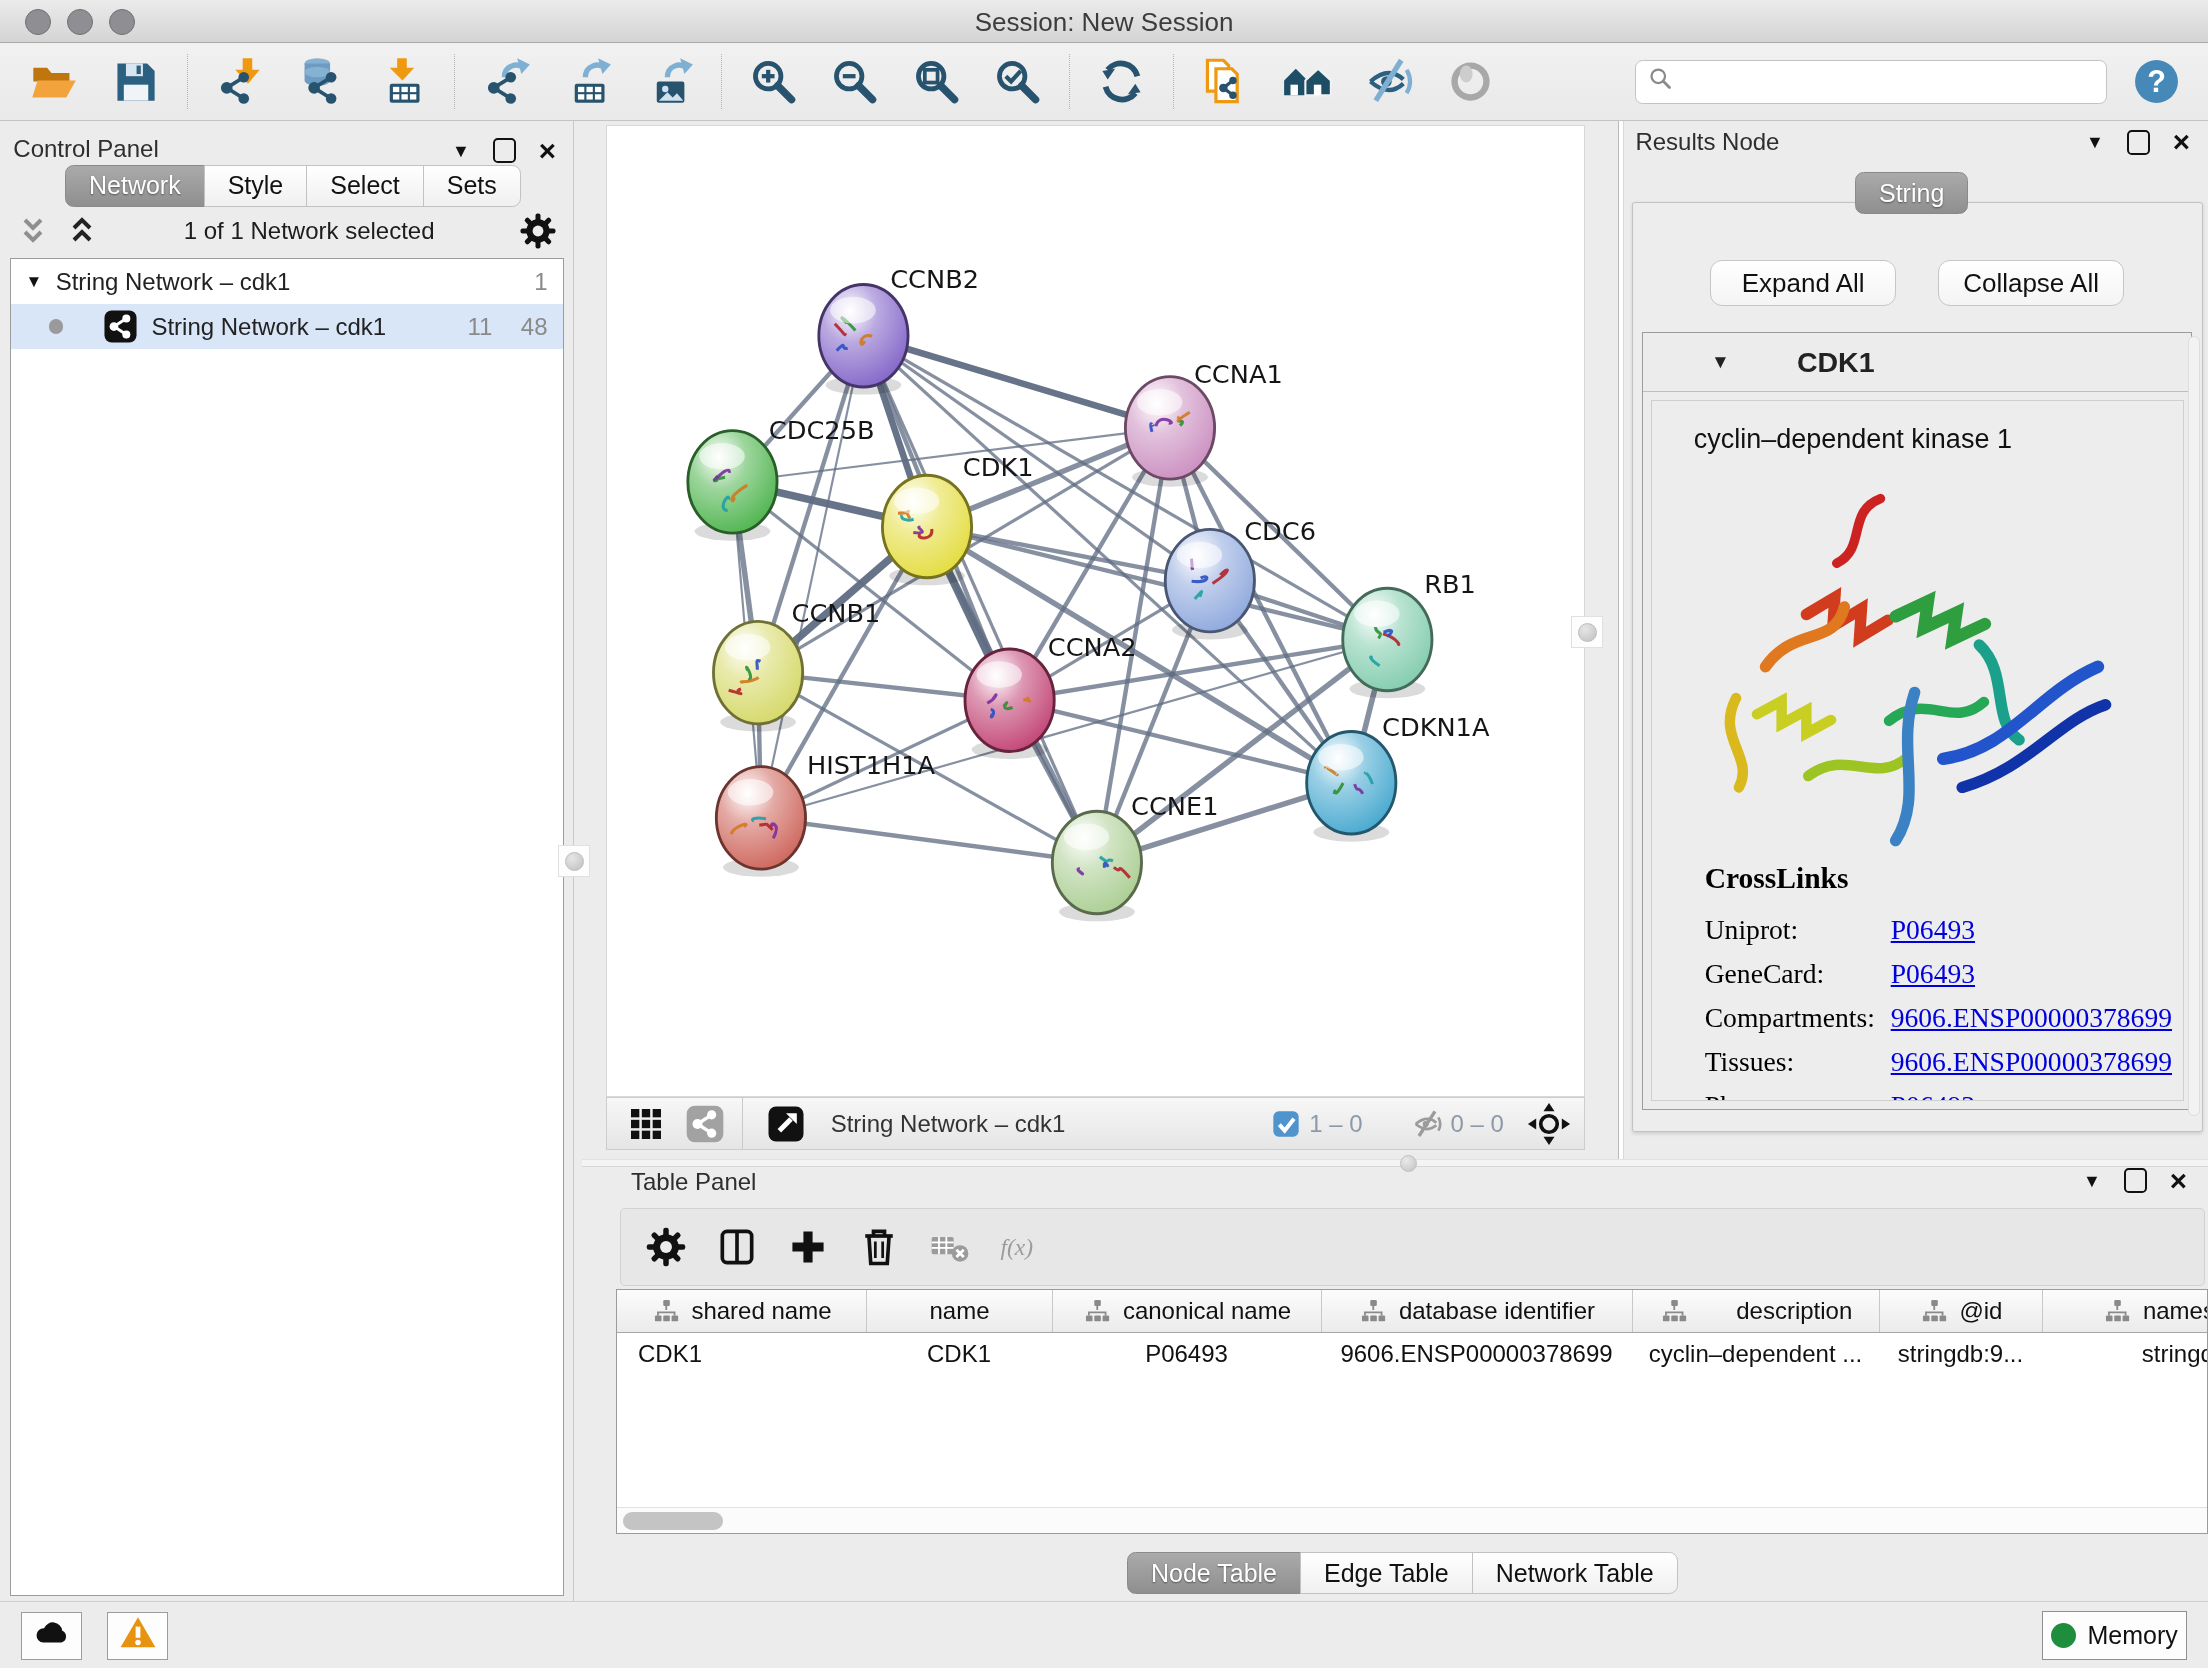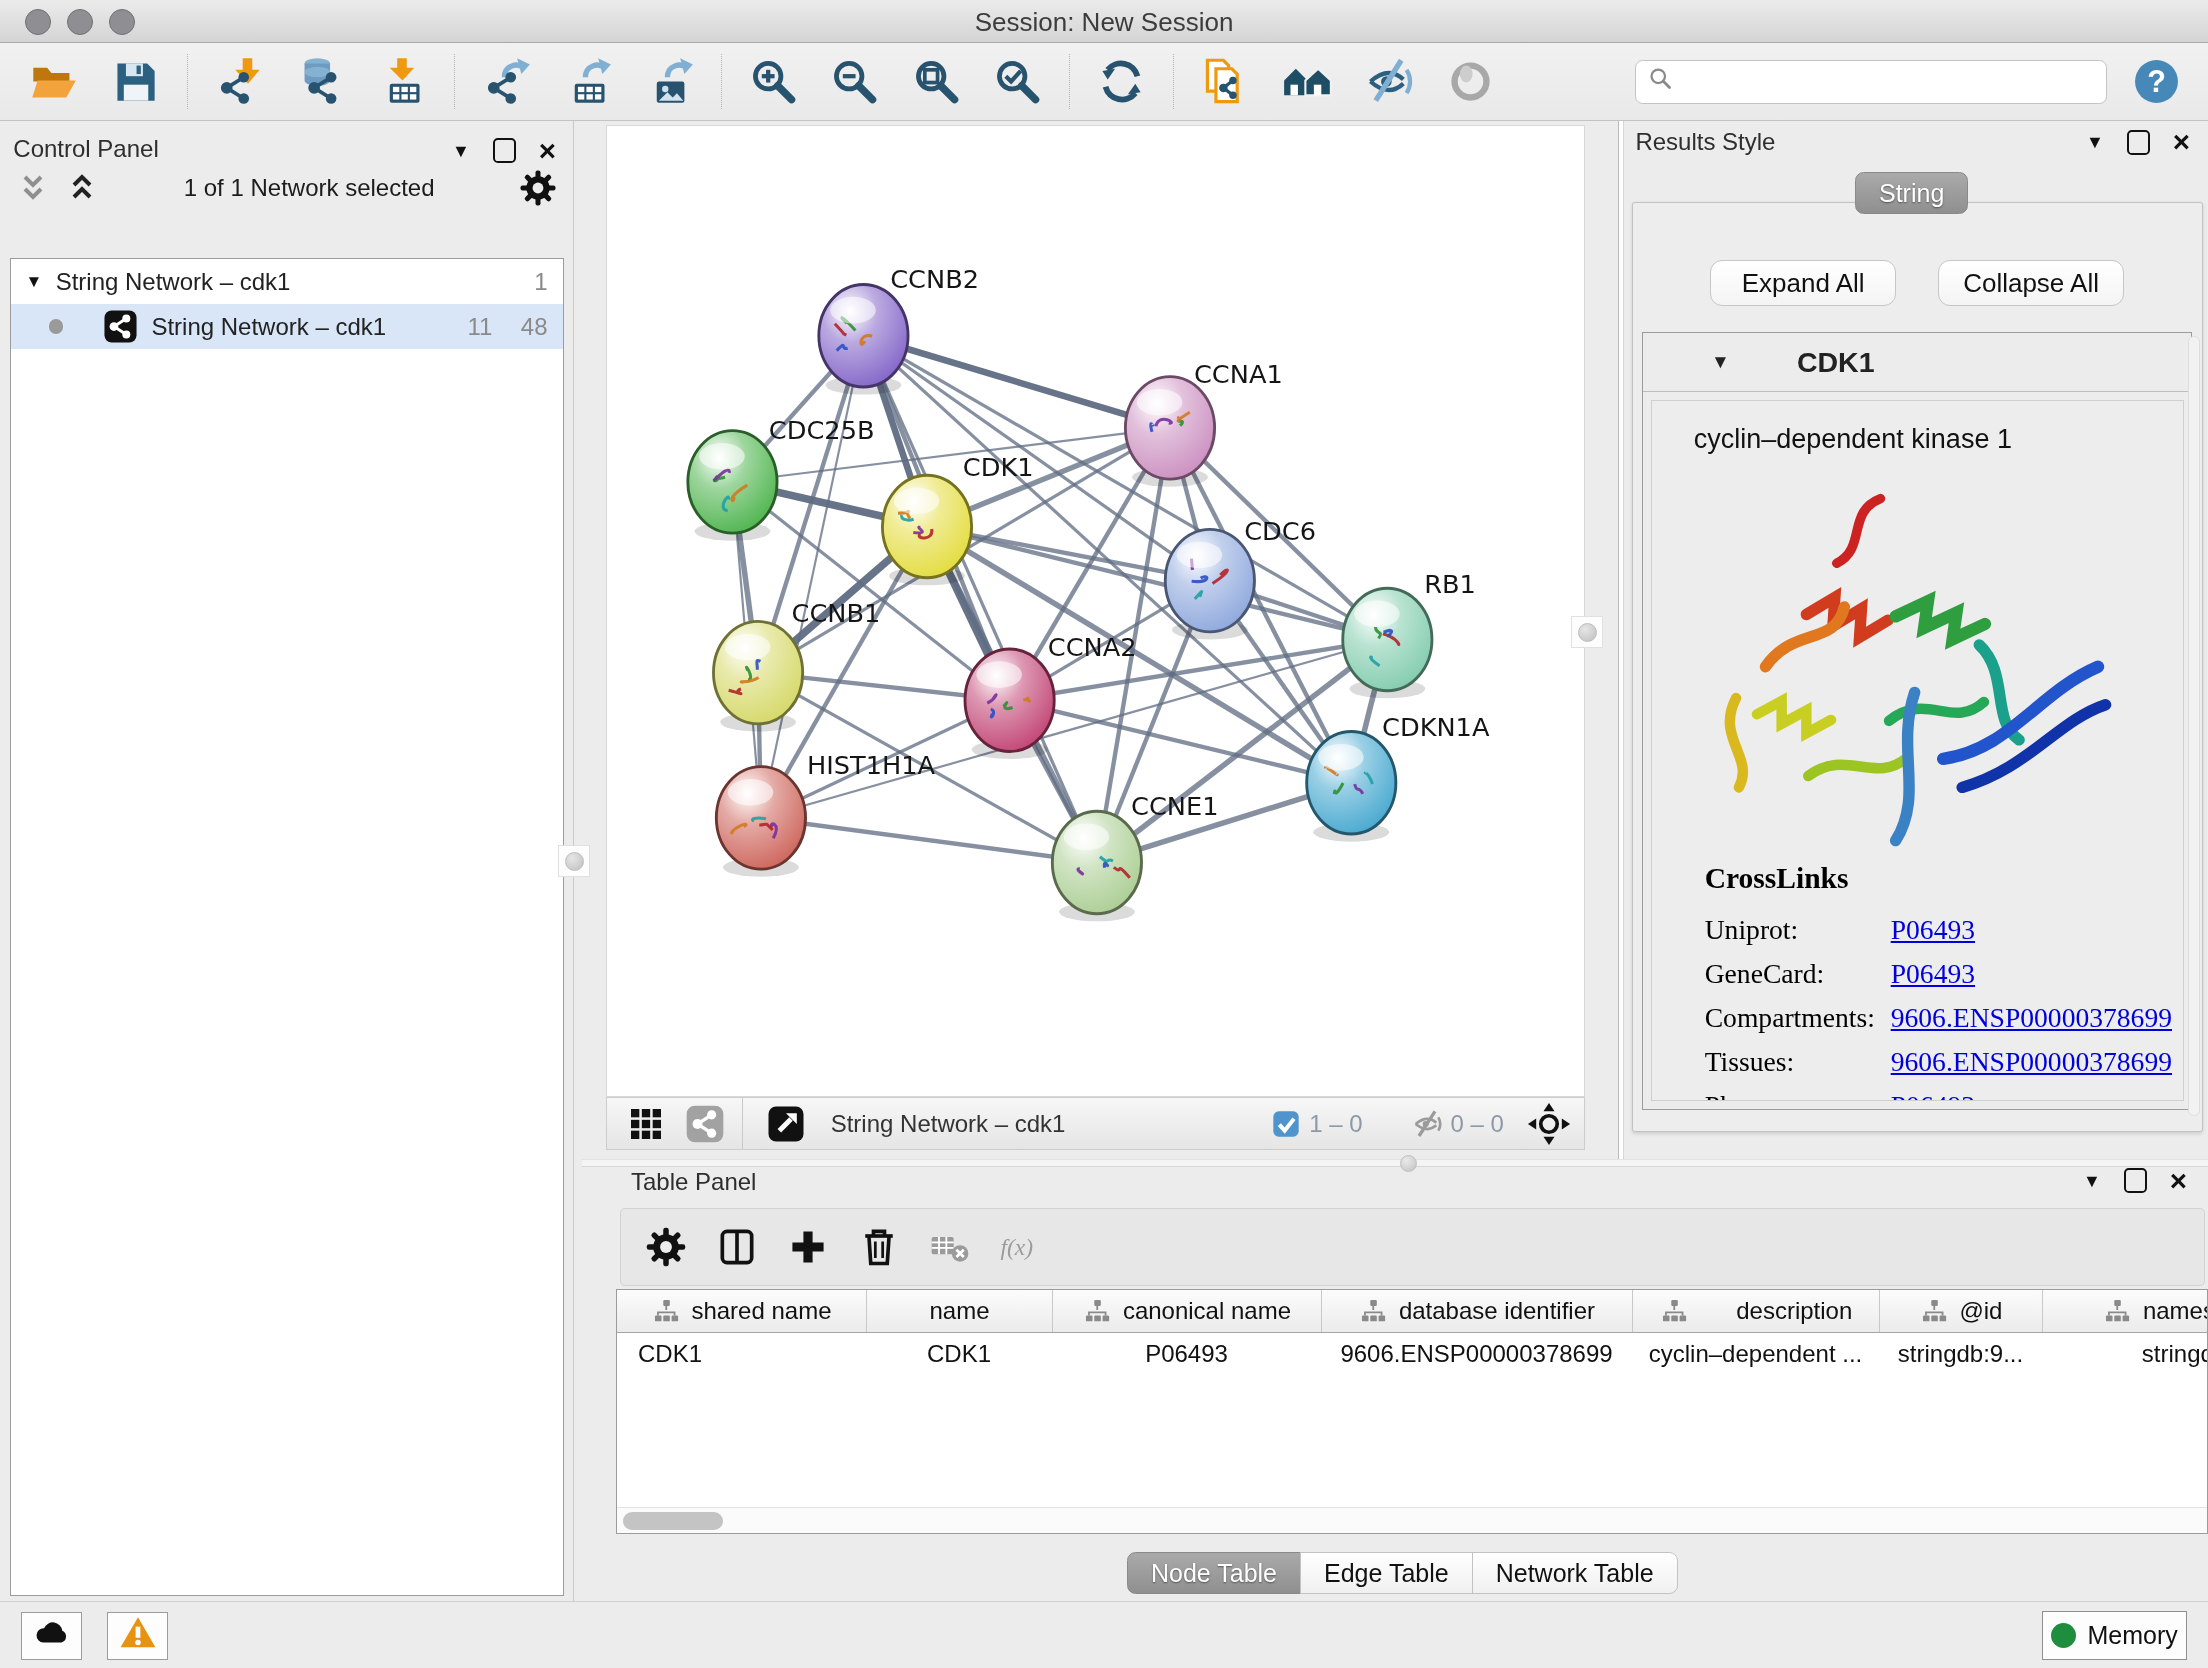--- a/index.html
+++ b/index.html
@@ -376,20 +376,26 @@
 
 <div class="cpanel">
   <div class="cpanel-head">
     <span class="ptitle">Control Panel</span>
     <span class="winctrl">
       <span class="wc-collapse">▼</span>
       <span class="wc-float"></span>
       <span class="wc-close">×</span>
     </span>
   </div>
+  <div class="cptabs" id="cp-tabs">
+      <span class="tab active">Network</span>
+      <span class="tab">Style</span>
+      <span class="tab">Select</span>
+      <span class="tab">Sets</span>
+    </div>
   <div class="selrow">
     <span class="chev"><svg viewBox="0 0 36 36" fill="none" stroke="#8f8f8f" stroke-width="4">
           <path d="M10 7l8 8 8-8"></path>
           <path d="M10 19l8 8 8-8"></path>
         </svg></span>
     <span class="chev"><svg viewBox="0 0 36 36" fill="none" stroke="#222" stroke-width="4">
           <path d="M10 15l8-8 8 8"></path>
           <path d="M10 27l8-8 8 8"></path>
         </svg></span>
     <span class="seltext">1 of 1 Network selected</span>
@@ -710,21 +716,21 @@
 
 <div class="vhandle" style="left:1571px; top:616px;">
     <span class="knob"></span>
   </div>
 <div class="vline"></div>
 <div class="hsplit"></div>
 <div class="hknob"></div>
 
 <div class="rpanel">
   <div class="rpanel-head">
-    <span class="ptitle">Results Style</span>
+    <span class="ptitle">Results Node</span>
     <span class="winctrl">
       <span class="wc-collapse">▼</span>
       <span class="wc-float"></span>
       <span class="wc-close">×</span>
     </span>
   </div>
   <span class="tab active rtab" style="border-radius:8.6px;">String</span>
   <div class="rbox">
     <div class="rbuttons">
       <span class="rbtn">Expand All</span>

